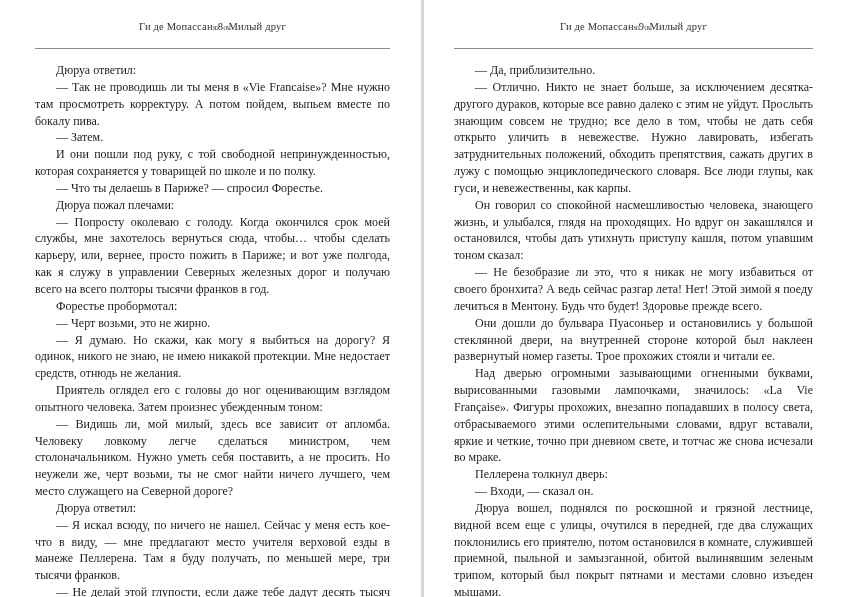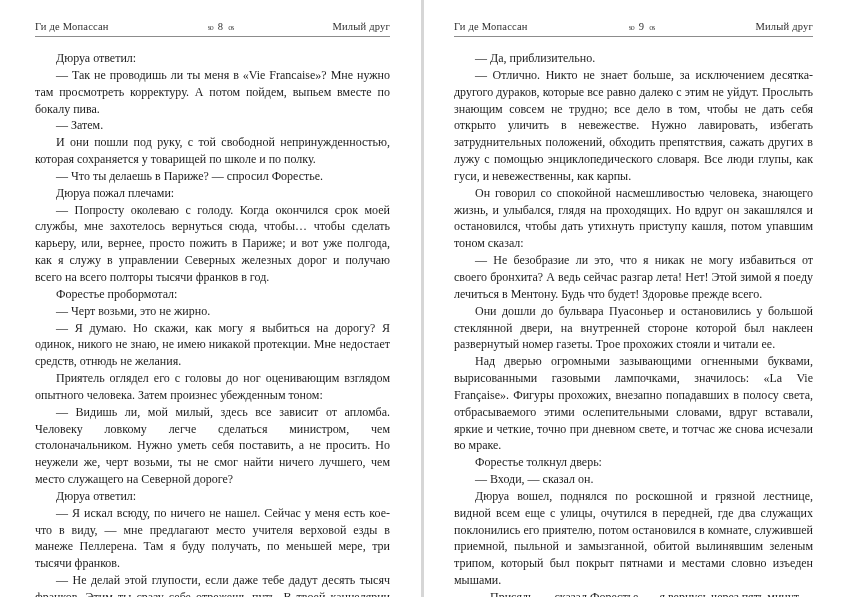--- a/index.html
+++ b/index.html
@@ -29,37 +29,36 @@
     padding: 21px 31px 10px 30px;
   }
   .spine-divider {
     width: 3px;
     height: 100%;
     background: #d6d6d6;
     flex: 0 0 auto;
   }
   .page-header {
     display: flex;
-    justify-content: space-between;
+    justify-content: center;
     align-items: baseline;
     border-bottom: 1px solid #8c8c8c;
-    padding-bottom: 4px;
+    padding-bottom: 16px;
     margin-bottom: 13px;
     font-size: 10.5px;
     color: #2e2e2e;
     letter-spacing: 0.2px;
   }
   .hdr-side {
     white-space: nowrap;
   }
   .hdr-center {
     white-space: nowrap;
     display: inline-flex;
     align-items: baseline;
-    gap: 5px;
   }
   .orn {
     font-size: 8px;
     color: #4a4a4a;
     letter-spacing: -1px;
   }
   .pagenum {
     font-size: 10.5px;
     color: #2e2e2e;
   }
@@ -120,21 +119,21 @@
       <span class="hdr-side">Милый друг</span>
     </div>
     <div class="page-body">
 
     <p class="para">— Да, приблизительно.</p>
         <p class="para">— Отлично. Никто не знает больше, за исключением десятка-другого дураков, которые все равно далеко с этим не уйдут. Прослыть знающим совсем не трудно; все дело в том, чтобы не дать себя открыто уличить в невежестве. Нужно лавировать, избегать затруднительных положений, обходить препятствия, сажать других в лужу с помощью энциклопедического словаря. Все люди глупы, как гуси, и невежественны, как карпы.</p>
         <p class="para">Он говорил со спокойной насмешливостью человека, знающего жизнь, и улыбался, глядя на проходящих. Но вдруг он закашлялся и остановился, чтобы дать утихнуть приступу кашля, потом упавшим тоном сказал:</p>
         <p class="para">— Не безобразие ли это, что я никак не могу избавиться от своего бронхита? А ведь сейчас разгар лета! Нет! Этой зимой я поеду лечиться в Ментону. Будь что будет! Здоровье прежде всего.</p>
         <p class="para">Они дошли до бульвара Пуасоньер и остановились у большой стеклянной двери, на внутренней стороне которой был наклеен развернутый номер газеты. Трое прохожих стояли и читали ее.</p>
         <p class="para">Над дверью огромными зазывающими огненными буквами, вырисованными газовыми лампочками, значилось: «La Vie Française». Фигуры прохожих, внезапно попадавших в полосу света, отбрасываемого этими ослепительными словами, вдруг вставали, яркие и четкие, точно при дневном свете, и тотчас же снова исчезали во мраке.</p>
-        <p class="para">Форестье толкнул дверь:</p>
+        <p class="para">Пеллерена толкнул дверь:</p>
         <p class="para">— Входи, — сказал он.</p>
         <p class="para">Дюруа вошел, поднялся по роскошной и грязной лестнице, видной всем еще с улицы, очутился в передней, где два служащих поклонились его приятелю, потом остановился в комнате, служившей приемной, пыльной и замызганной, обитой вылинявшим зеленым трипом, который был покрыт пятнами и местами словно изъеден мышами.</p>
         <p class="para">— Присядь, — сказал Форестье, — я вернусь через пять минут.</p>
         <p class="para">И он исчез за одной из трех дверей, выходивших в эту комнату.</p>
         <p class="para">Какой-то странный, особенный, неуловимый запах, — запах редакции, — стоял здесь. Дюруа сидел неподвижно, чувствуя себя несколько смущенным, а еще более изумленным. От времени до времени мимо него пробегали из одной двери в другую люди с такой стремительностью, что он не успевал на них взглянуть.</p>
       </div>
   </div>
 
 </div>
 

